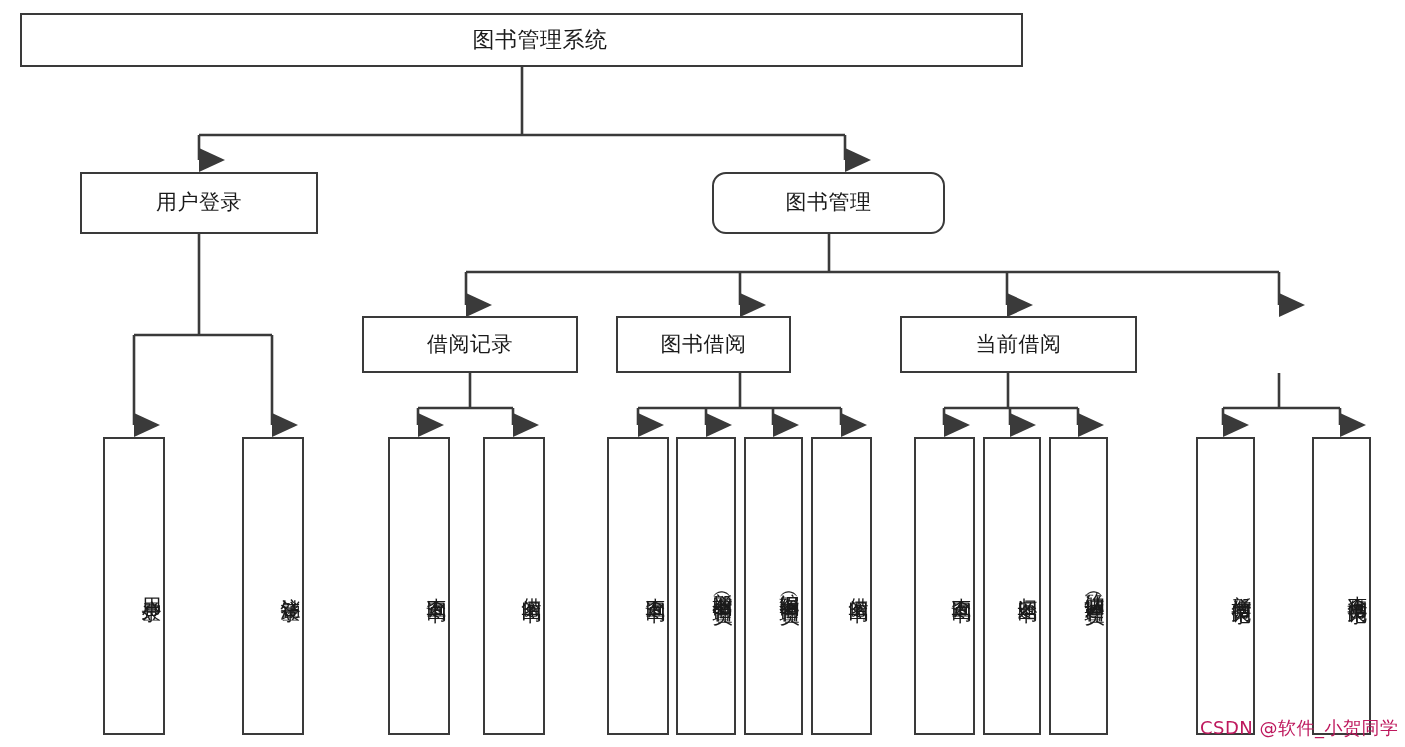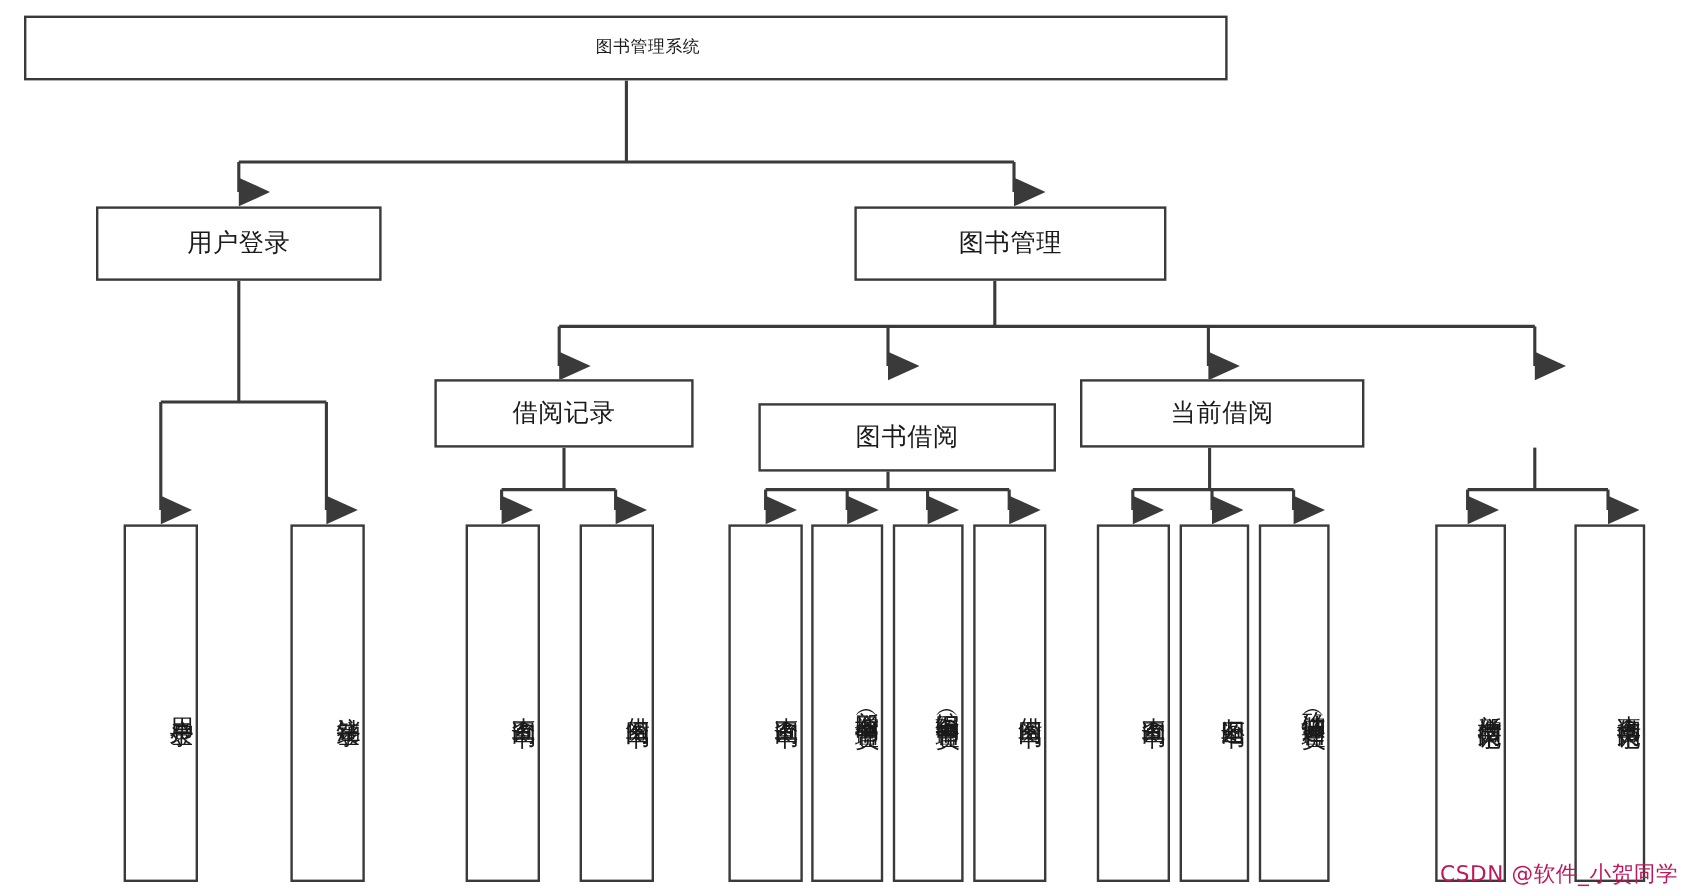--- a/index.html
+++ b/index.html
@@ -25,21 +25,21 @@
     display: flex;
     align-items: center;
     justify-content: center;
     text-align: center;
     color: #1a1a1a;
     font-size: 21px;
     line-height: 1.12;
     letter-spacing: 0.5px;
   }
   .node.root {
-    font-size: 14px;
+    font-size: 22px;
     padding-left: 37px;
   }
   .node.vert {
     writing-mode: vertical-rl;
     text-orientation: upright;
     font-size: 20px;
     line-height: 1.15;
     letter-spacing: 2px;
     padding: 6px 0;
     align-items: flex-start;
@@ -121,24 +121,24 @@
       <path d="M 1279 373 L 1279 408"></path>
       <path d="M 1223 408 L 1340 408"></path>
       <path d="M 1223 408 L 1223 425" marker-end="url(#arrow)"></path>
       <path d="M 1340 408 L 1340 425" marker-end="url(#arrow)"></path>
     </g>
   </svg>
 
   <div class="node root" style="left:20px; top:13px; width:1003px; height:54px;">图书管理系统</div>
 
   <div class="node" style="left:80px; top:172px; width:238px; height:62px;">用户登录</div>
-  <div class="node" style="left:712px; top:172px; width:260px; height:62px;">图书管理</div>
+  <div class="node" style="left:712px; top:172px; width:233px; height:62px;border-radius:14px;">图书管理</div>
 
   <div class="node" style="left:362px; top:316px; width:216px; height:57px;">借阅记录</div>
-  <div class="node" style="left:632px; top:316px; width:248px; height:57px;margin-top:20px;">图书借阅</div>
+  <div class="node" style="left:616px; top:316px; width:175px; height:57px;">图书借阅</div>
   <div class="node" style="left:900px; top:316px; width:237px; height:57px;">当前借阅</div>
 
   <div class="node vert" style="left:103px; top:437px; width:62px; height:298px;">
     <span>用户登录</span>
   </div>
   <div class="node vert" style="left:242px; top:437px; width:62px; height:298px;">
     <span>注销登录</span>
   </div>
 
   <div class="node vert" style="left:388px; top:437px; width:62px; height:298px;">

